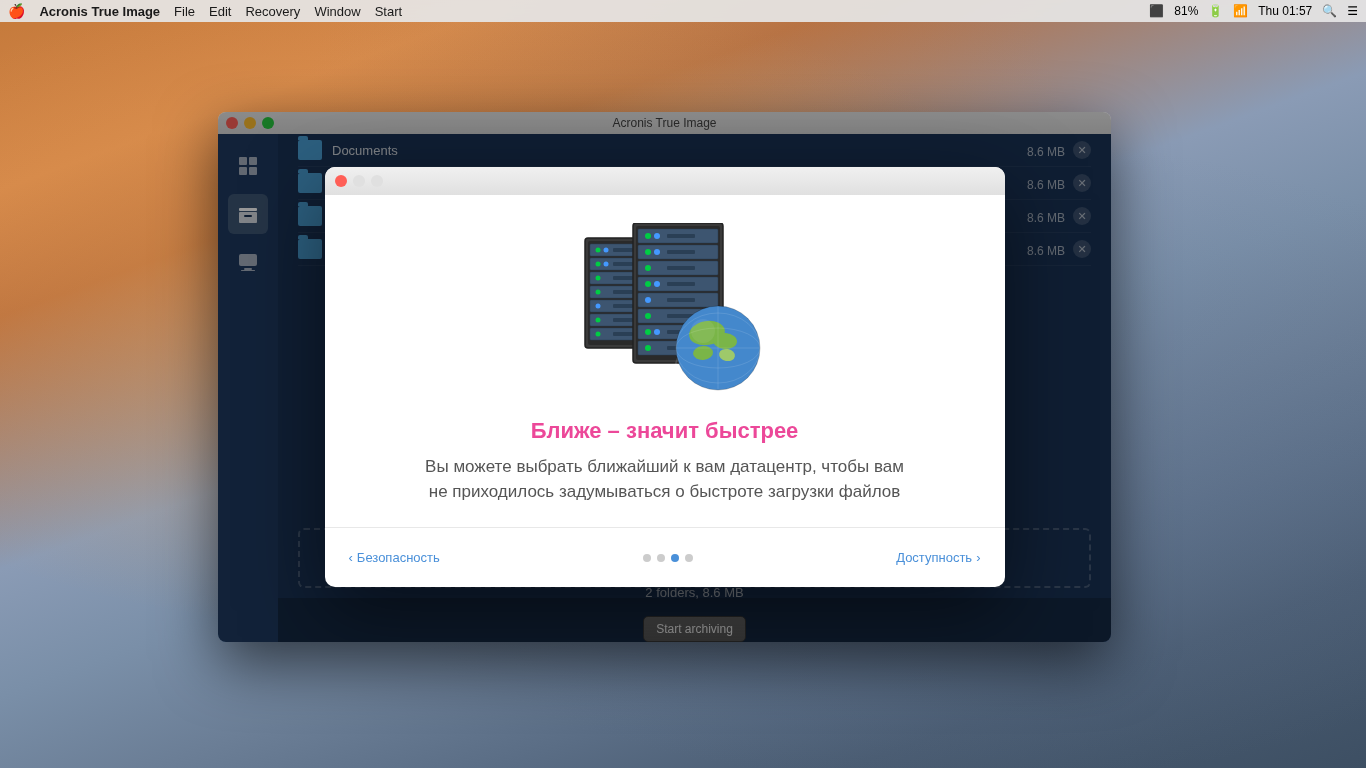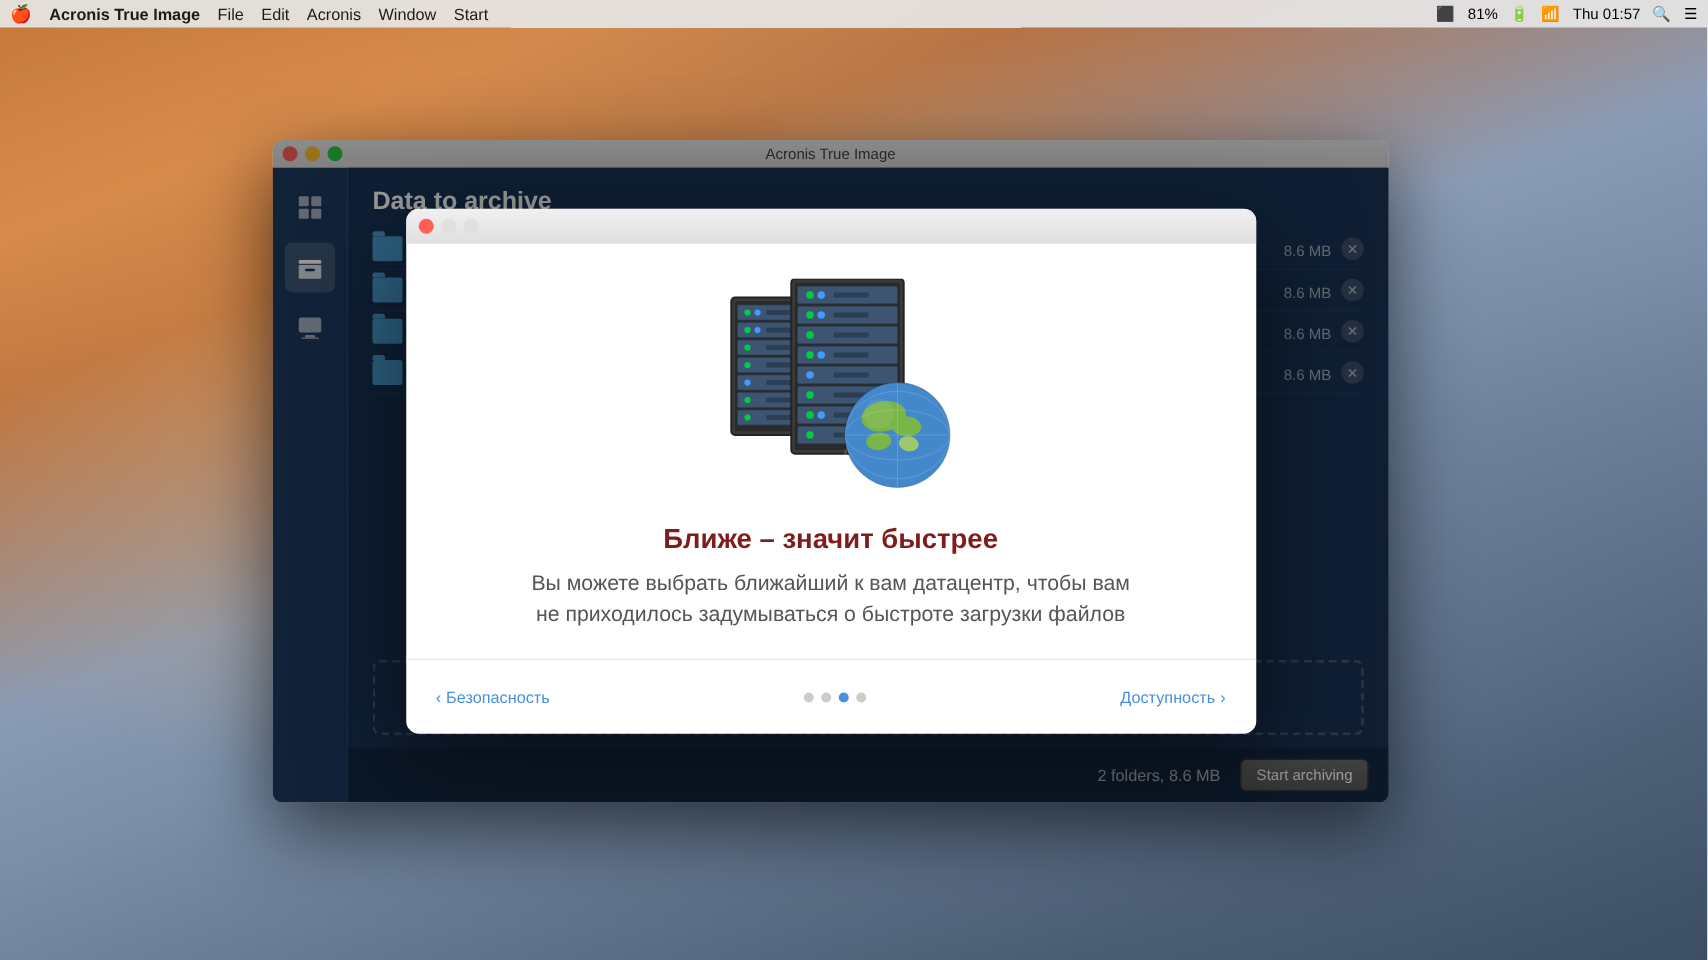--- a/index.html
+++ b/index.html
@@ -238,20 +238,21 @@
     
     .bottom-bar {
       height: 44px;
       background: rgba(0,0,0,0.2);
       display: flex;
       align-items: center;
       justify-content: flex-end;
       padding: 0 16px;
       gap: 16px;
       flex-shrink: 0;
+      flex-direction: column;
     }
 
     .summary-text {
       color: rgba(255,255,255,0.7);
       font-size: 13px;
     }
 
     .start-btn {
       background: linear-gradient(to bottom, #6e6e6e, #5a5a5a);
       color: white;
@@ -318,21 +319,21 @@
       margin-bottom: 20px;
       position: relative;
       display: flex;
       align-items: center;
       justify-content: center;
     }
 
     .modal-heading {
       font-size: 22px;
       font-weight: 600;
-      color: #7f1d1d;
+      color: #ec4899;
       text-align: center;
       margin-bottom: 10px;
     }
 
     .modal-description {
       font-size: 17px;
       color: #555;
       text-align: center;
       line-height: 1.5;
       max-width: 480px;
@@ -384,21 +385,21 @@
 <body>
 
 <div class="desktop-bg"></div>
 
 <div class="menubar">
   <div class="menubar-left">
     <span class="apple-logo">🍎</span>
     <span class="menubar-app-name menubar-item">Acronis True Image</span>
     <span class="menubar-item">File</span>
     <span class="menubar-item">Edit</span>
-    <span class="menubar-item">Acronis</span>
+    <span class="menubar-item">Recovery</span>
     <span class="menubar-item">Window</span>
     <span class="menubar-item">Start</span>
   </div>
   <div class="menubar-right">
     <span>⬛</span>
     <span>81%</span>
     <span>🔋</span>
     <span>📶</span>
     <span>Thu 01:57</span>
     <span>🔍</span>
@@ -438,21 +439,20 @@
       <div class="sidebar-icon">
         <svg width="22" height="22" viewBox="0 0 22 22" fill="none">
           <rect x="2" y="3" width="18" height="12" rx="2" fill="rgba(255,255,255,0.6)"></rect>
           <rect x="7" y="17" width="8" height="2" rx="1" fill="rgba(255,255,255,0.6)"></rect>
           <rect x="4" y="19" width="14" height="1" rx="0.5" fill="rgba(255,255,255,0.6)"></rect>
         </svg>
       </div>
     </div>
 
     <div class="main-content">
-      <div class="section-title">Data to archive</div>
 
       <div class="file-list">
         <div class="file-item">
           <div class="file-item-left">
             <div class="folder-icon-img"></div>
             <span class="file-name">Documents</span>
           </div>
           <div class="file-size">
             <span>8.6 MB</span>
             <button class="remove-btn">✕</button>

